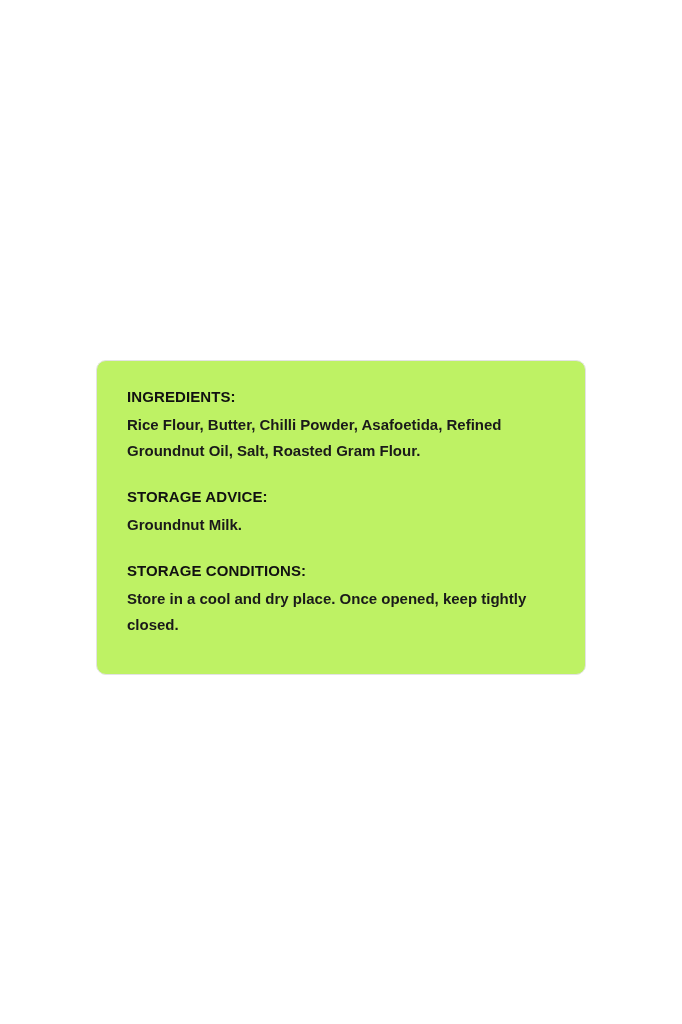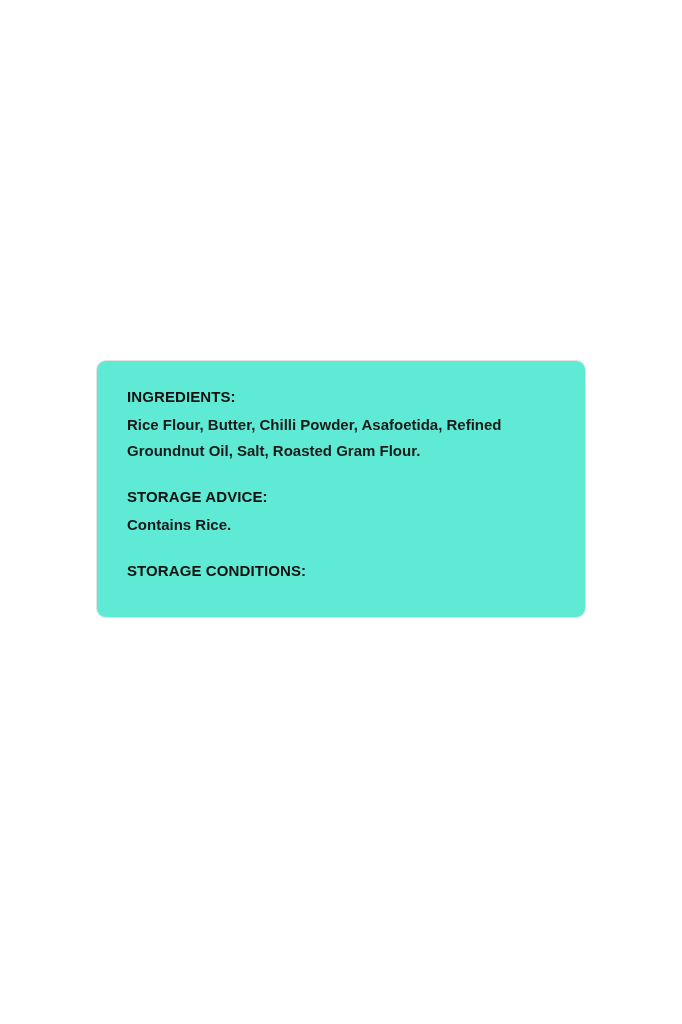--- a/index.html
+++ b/index.html
@@ -13,21 +13,21 @@
     font-family: "Liberation Sans", sans-serif;
     position: relative;
     overflow: hidden;
   }
   .card {
     position: absolute;
     left: 96px;
     top: 360px;
     width: 490px;
     box-sizing: border-box;
-    background: #5eead4;
+    background: #bef264;
     border: 1px solid #e3e3e3;
     border-radius: 10px;
     padding: 26px 30px 28px 30px;
   }
   .section {
     margin-bottom: 23px;
   }
   .section:last-child {
     margin-bottom: 8px;
   }
@@ -53,20 +53,21 @@
 
 <div class="card">
 
   <div class="section">
     <p class="section-heading">INGREDIENTS:</p>
     <p class="section-body">Rice Flour, Butter, Chilli Powder, Asafoetida, Refined Groundnut Oil, Salt, Roasted Gram Flour.</p>
   </div>
 
   <div class="section">
     <p class="section-heading">STORAGE ADVICE:</p>
-    <p class="section-body">Contains Rice.</p>
+    <p class="section-body">Groundnut Milk.</p>
   </div>
 
   <div class="section">
     <p class="section-heading">STORAGE CONDITIONS:</p>
+    <p class="section-body">Store in a cool and dry place. Once opened, keep tightly closed.</p>
   </div>
 
 </div>
 
 </body></html>

